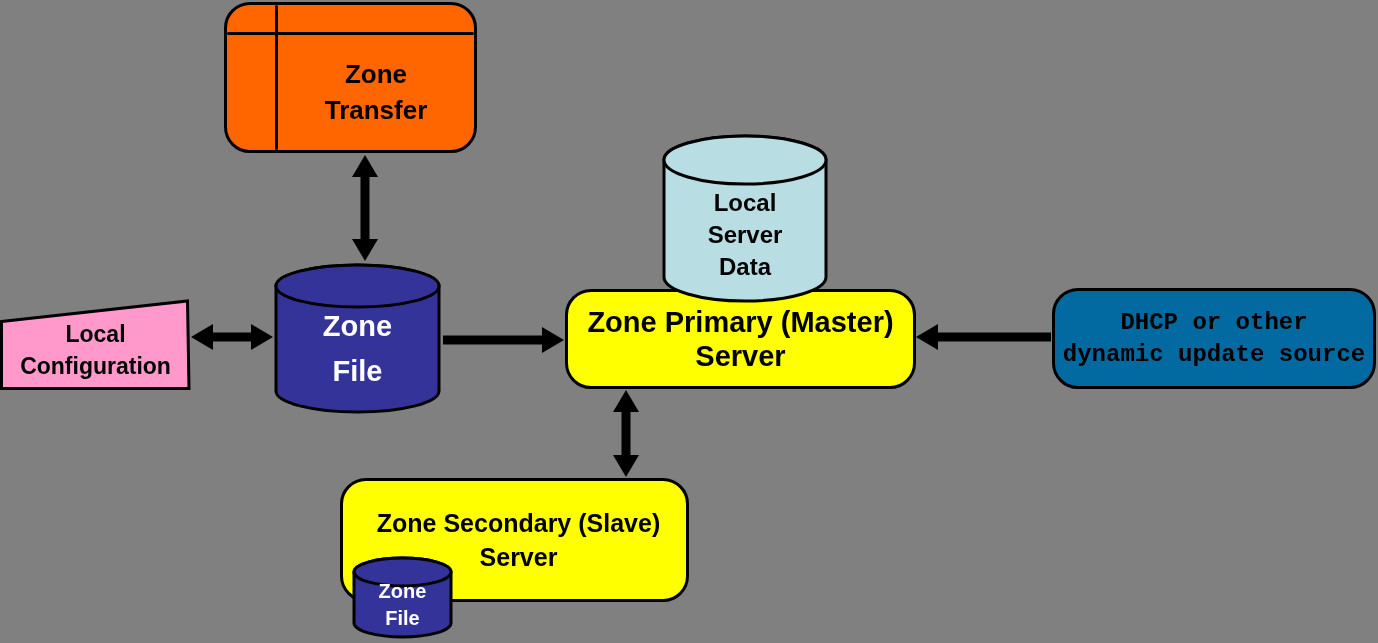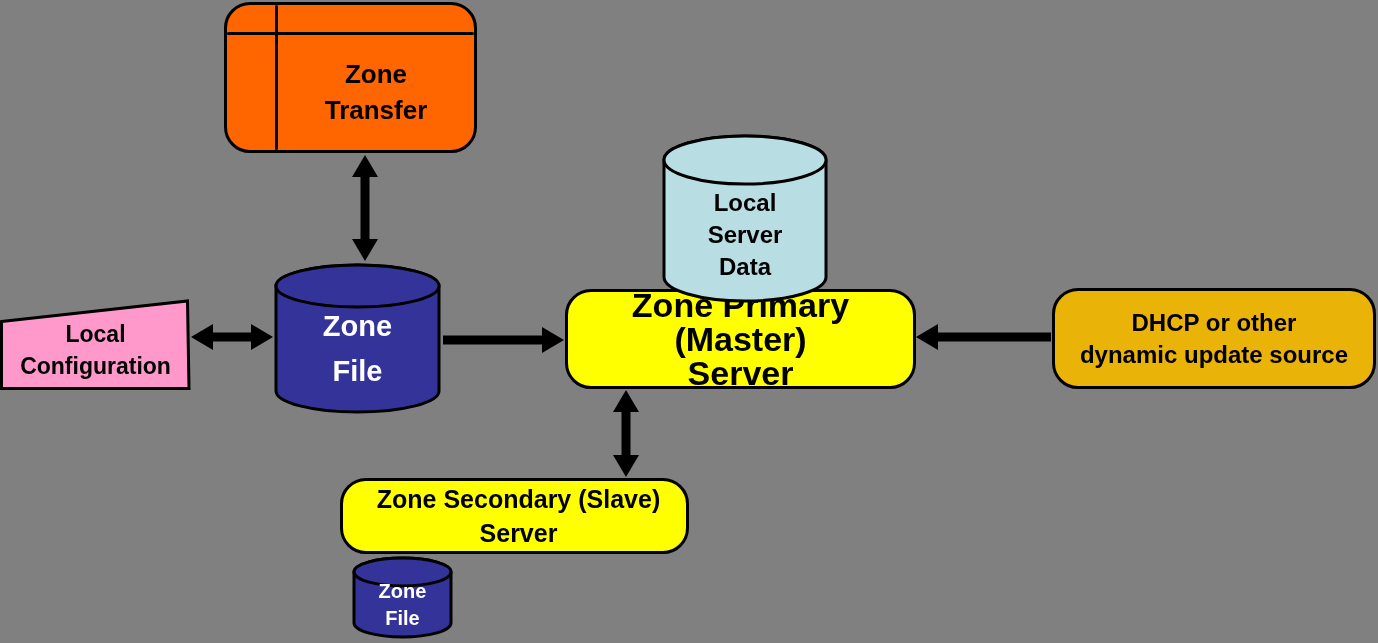--- a/index.html
+++ b/index.html
@@ -36,23 +36,23 @@
   .is-vline { left: 48px; top: 0; width: 3px; height: 100%; background: #000; }
   .is-hline { left: 0; top: 27px; width: 100%; height: 3px; background: #000; }
   .is-label { left: 51px; top: 30px; right: 0; bottom: 0; font-size: 26px; }
 
   
   .rect-node {
     border: 3px solid #000;
     box-sizing: border-box;
     z-index: 1;
   }
-  #primary-server   { left: 565px;  top: 289px; width: 351px; height: 100px; font-size: 34px; line-height: 34px; }
+  #primary-server   { left: 565px;  top: 289px; width: 351px; height: 100px; font-size: 29px; line-height: 34px; }
   #dhcp-source      { left: 1052px; top: 288px; width: 324px; height: 101px; font-size: 24px; line-height: 32px; }
-  #secondary-server { left: 340px;  top: 478px; width: 349px; height: 76px; font-size: 25px; line-height: 34px; padding-left: 8px; }
+  #secondary-server { left: 340px;  top: 478px; width: 349px; height: 124px; font-size: 25px; line-height: 34px; padding-left: 8px; }
 
   
   #local-config { left: 0; top: 299px; width: 191px; height: 93px; z-index: 1; }
   #local-config .node-label { position: absolute; inset: 0; padding-top: 10px; font-size: 23px; }
 
   
   .cylinder { z-index: 3; }
   #zone-file-main  { left: 274px; top: 263px; width: 167px; height: 151px; }
   #zone-file-main .node-label { position: absolute; inset: 0; padding-top: 20px; font-size: 29px; line-height: 45px; }
   #local-server-data { left: 662px; top: 134px; width: 166px; height: 169px; }
@@ -81,21 +81,21 @@
     <svg width="191" height="93" viewBox="0 0 191 93">
       <polygon points="1.5,22.5 187.5,2 189,89.5 1.5,89.5" stroke="#000000" stroke-width="3" stroke-linejoin="miter" fill="#FF99CC"></polygon>
     </svg>
     <div class="node-label">Local
 Configuration</div>
   </div>
 
   <div class="abs rect-node node-label" id="primary-server" style="background-color: rgb(255, 255, 0);">Zone Primary (Master)
 Server</div>
 
-  <div class="abs rect-node node-label" id="dhcp-source" style="background-color: #eab308;">DHCP or other
+  <div class="abs rect-node node-label" id="dhcp-source" style="background-color: #0369a1; font-family: Liberation Mono, monospace;">DHCP or other
 dynamic update source</div>
 
   <div class="abs rect-node node-label" id="secondary-server" style="background-color: rgb(255, 255, 0);">Zone Secondary (Slave)
 Server</div>
 
   <svg id="connector-layer" width="1378" height="643" viewBox="0 0 1378 643">
 
     <g>
       <line class="arrow-line" x1="365" y1="175" x2="365" y2="241"></line>
       <polygon class="arrow-head" points="365,155 352,177 378,177"></polygon>

